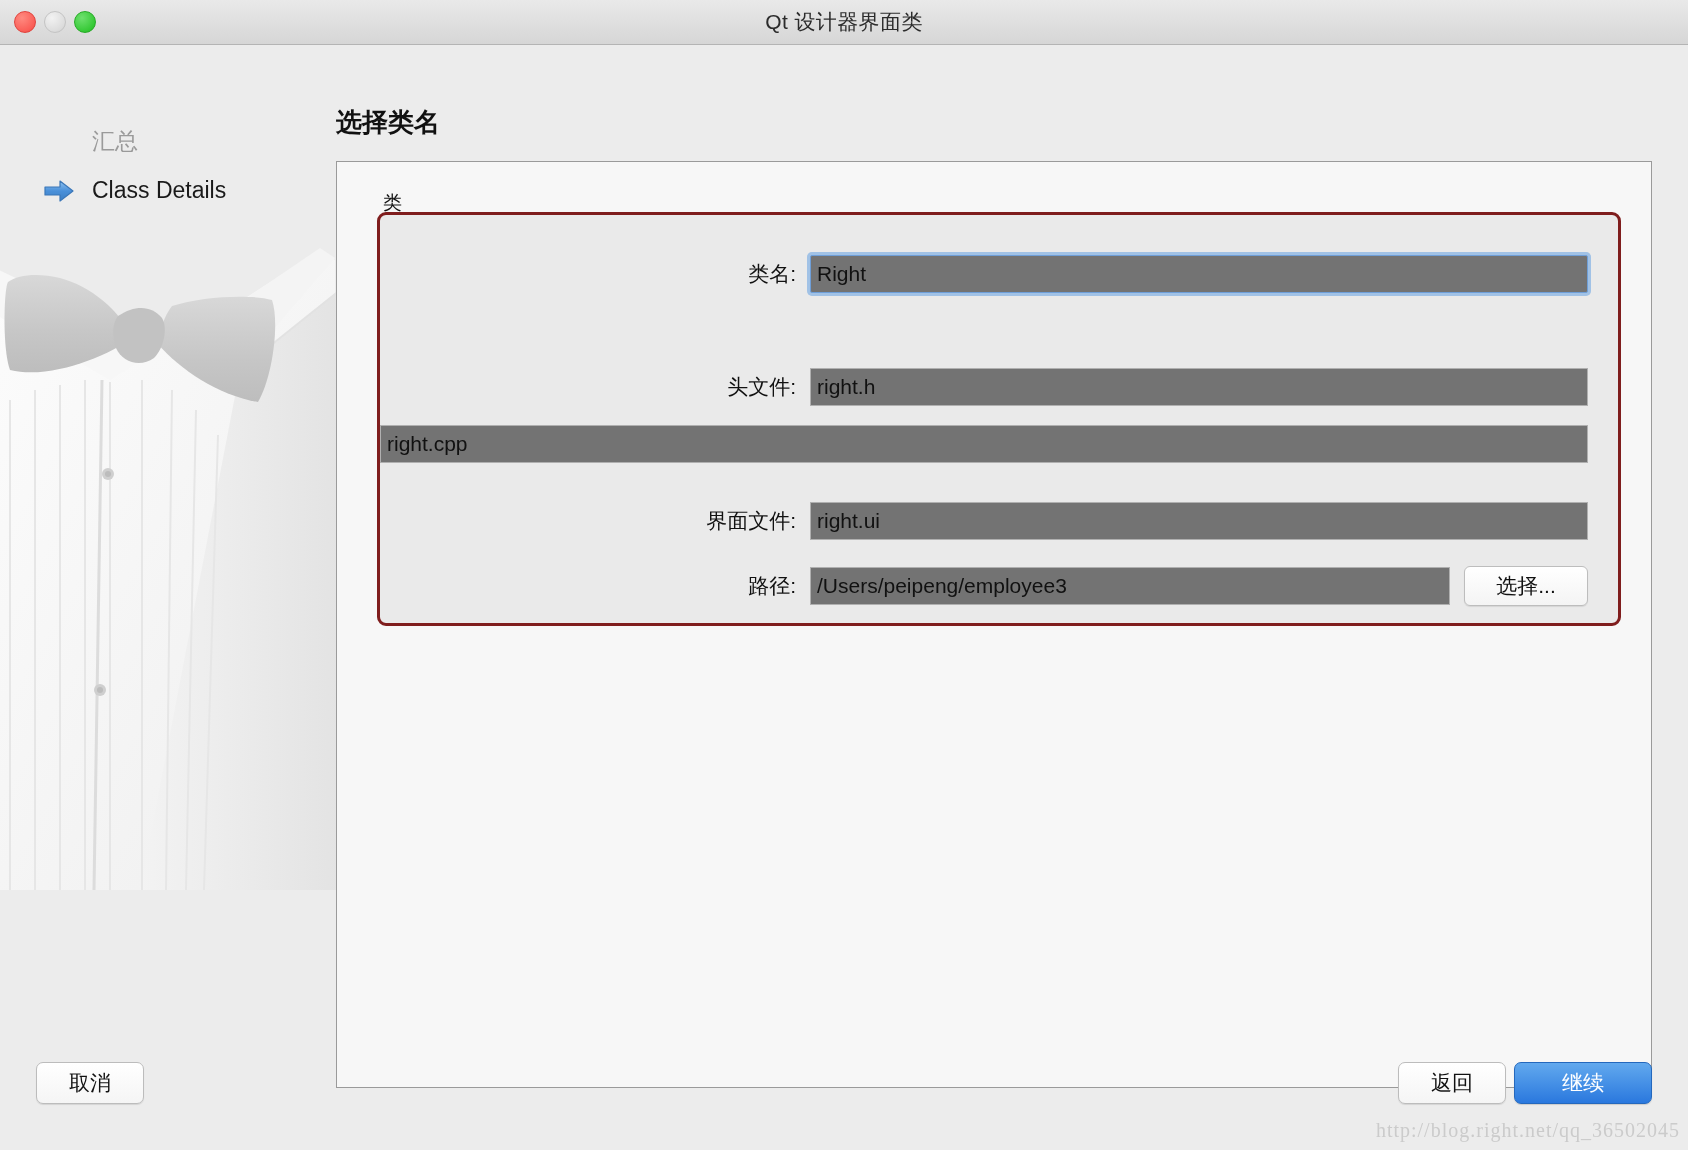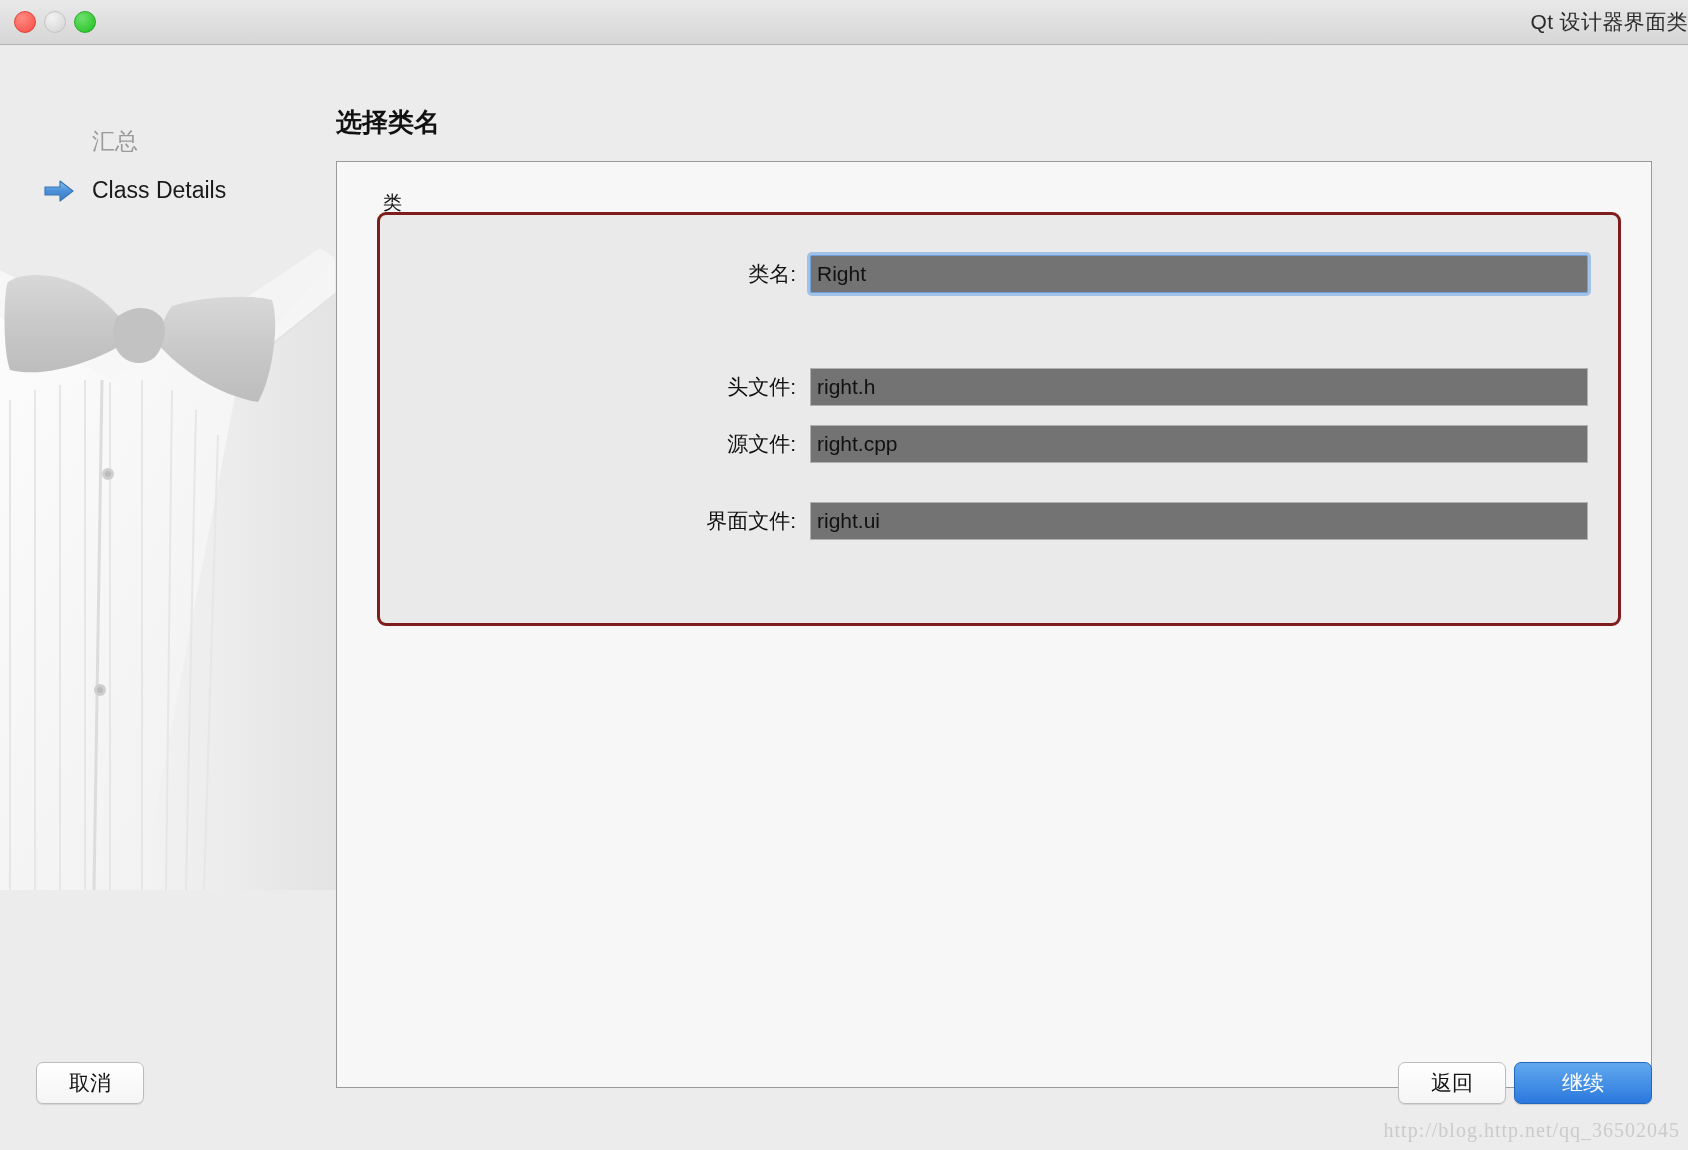--- a/index.html
+++ b/index.html
@@ -48,21 +48,21 @@
     width: 20px;
     height: 20px;
     border-radius: 50%;
     display: block;
   }
   .light.close   { background: radial-gradient(circle at 35% 30%, #ff8a80, #fa5e57 70%, #e0443e); border: 1px solid #e0443e; }
   .light.min     { background: radial-gradient(circle at 35% 30%, #f2f2f2, #dcdcdc 70%, #c9c9c9); border: 1px solid #c4c4c4; }
   .light.zoom    { background: radial-gradient(circle at 35% 30%, #6ee06e, #36c936 70%, #24a524); border: 1px solid #27ab27; }
   #window-title {
     width: 100%;
-    text-align: right;
+    text-align: center;
     font-size: 21px;
     color: #2b2b2b;
     letter-spacing: 0.4px;
   }
 
   
   #content {
     flex: 1 1 auto;
     position: relative;
     display: flex;
@@ -369,35 +369,39 @@
             <span class="lbl">类名:</span>
             <span class="field focused grow">Right</span>
           </div>
 
           <div class="form-row" style="top:153px;">
             <span class="lbl">头文件:</span>
             <span class="field grow">right.h</span>
           </div>
 
           <div class="form-row" style="top:210px;">
-            <span class="lbl">源文件:</span>
             <span class="field grow">right.cpp</span>
           </div>
 
           <div class="form-row" style="top:287px;">
             <span class="lbl">界面文件:</span>
             <span class="field grow">right.ui</span>
           </div>
 
+          <div class="form-row" style="top:352px;">
+            <span class="lbl">路径:</span>
+            <span class="field grow" style="margin-right:14px;">/Users/peipeng/employee3</span>
+            <span class="choose-btn">选择...</span>
+          </div>
 
         </div>
       </div>
     </div>
   </div>
 
   <div id="bottom">
     <span class="btn plain" id="cancel-button">取消</span>
     <span class="btn plain" id="back-button">返回</span>
     <span class="btn primary" id="next-button">继续</span>
-    <span id="watermark">http://blog.http.net/qq_36502045</span>
+    <span id="watermark">http://blog.right.net/qq_36502045</span>
   </div>
 
 </div>
 
 </body></html>

